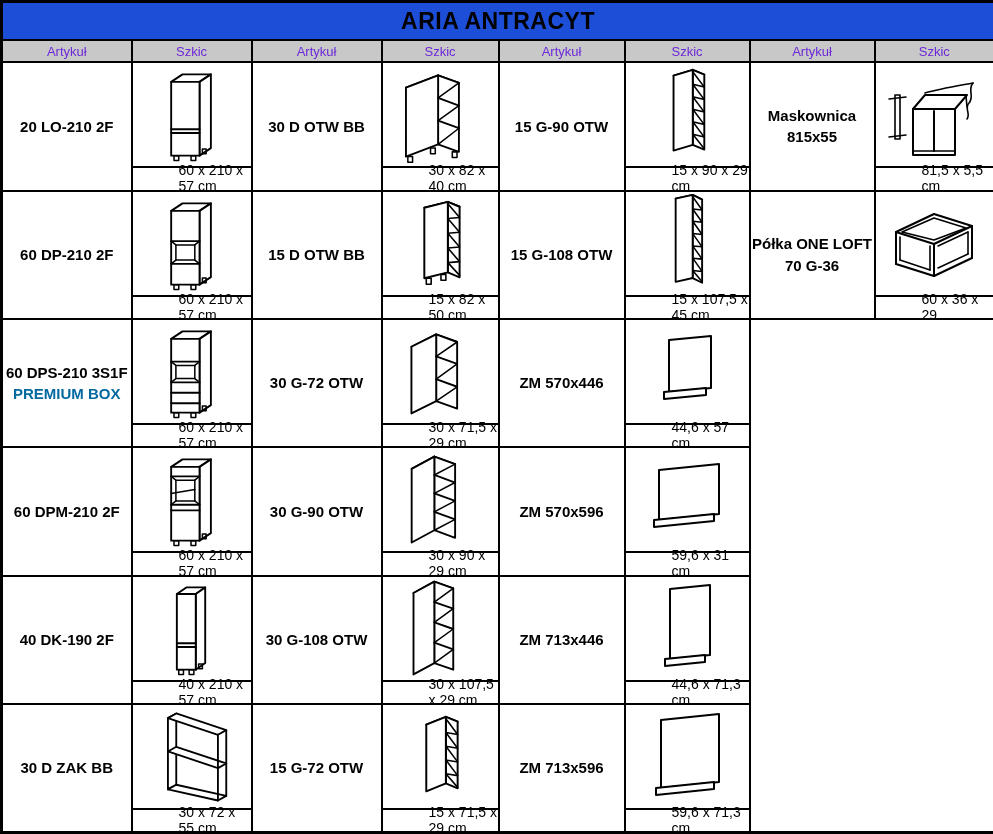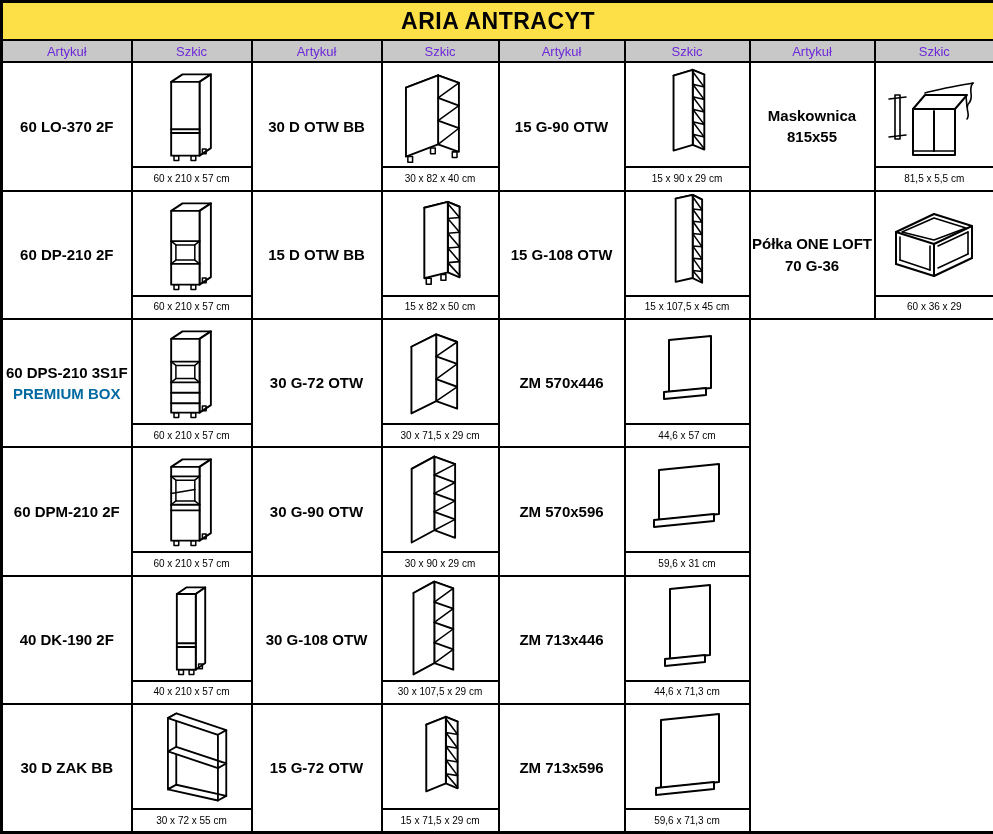--- a/index.html
+++ b/index.html
@@ -6,21 +6,21 @@
   #sheet{width:993px;height:834px;box-sizing:border-box;}
   table{width:993px;height:834px;border-collapse:collapse;table-layout:fixed;border:3px solid #000;}
   td{border:2px solid #000;padding:0;overflow:hidden;vertical-align:middle;background:#fff;}
   tr.title-row td{height:36px;text-align:center;font-size:23px;font-weight:bold;letter-spacing:.5px;color:#000;}
   tr.head-row td{height:20px;text-align:center;font-size:13px;color:#6d28d9;}
   tr.prod-row{height:128px;}
   .art-in{height:124px;display:flex;flex-direction:column;justify-content:center;align-items:center;gap:4px;text-align:center;}
   .plabel{font-size:15px;font-weight:bold;color:#000;line-height:1.15;}
   .sk{height:124px;display:flex;flex-direction:column;}
   .draw{flex:1;display:flex;align-items:center;justify-content:center;overflow:hidden;}
-  .cap{height:20px;border-top:2px solid #000;display:flex;align-items:center;justify-content:center;font-size:10px;color:#000;}
+  .cap{height:20px;border-top:2px solid #000;display:flex;align-items:center;justify-content:center;font-size:14px;color:#000;padding-left:46px;}
   svg{display:block;}
   .f{fill:#fff;stroke:#000;stroke-width:2;stroke-linejoin:round;}
   .l{fill:none;stroke:#000;stroke-width:2;stroke-linejoin:round;stroke-linecap:round;}
   .t{fill:none;stroke:#000;stroke-width:1.6;stroke-linejoin:round;stroke-linecap:round;}
   td.empty{background:#fff;}
 </style>
 </head>
 <body>
 
 <div id="sheet">
@@ -31,38 +31,38 @@
   <col style="width:130px">
         <col style="width:117px">
   <col style="width:126px">
         <col style="width:125px">
   <col style="width:125px">
         <col style="width:120px">
 </colgroup>
 
 <tbody>
         <tr class="title-row">
-  <td colspan="8" style="background-color: #fde047;">ARIA ANTRACYT</td>
+  <td colspan="8" style="background-color: #1d4ed8;">ARIA ANTRACYT</td>
 </tr>
 
 <tr class="head-row">
   <td style="background-color: rgb(200, 200, 200);">Artykuł</td>
   <td style="background-color: rgb(200, 200, 200);">Szkic</td>
   <td style="background-color: rgb(200, 200, 200);">Artykuł</td>
   <td style="background-color: rgb(200, 200, 200);">Szkic</td>
   <td style="background-color: rgb(200, 200, 200);">Artykuł</td>
   <td style="background-color: rgb(200, 200, 200);">Szkic</td>
   <td style="background-color: rgb(200, 200, 200);">Artykuł</td>
   <td style="background-color: rgb(200, 200, 200);">Szkic</td>
 </tr>
 
 <tr class="prod-row">
   <td>
             <div class="art-in">
-              <div class="plabel">60 LO-370 2F</div>
+              <div class="plabel">20 LO-210 2F</div>
             </div>
           </td>
   <td>
             <div class="sk">
     <div class="draw">
       <svg width="95" height="104" viewBox="0 0 95 110">
         <polygon class="f" points="26,20 56,20 68,12 38,12"></polygon>
         <polygon class="f" points="56,20 68,12 68,90 56,98"></polygon>
         <polygon class="f" points="26,20 56,20 56,98 26,98"></polygon>
         <line class="l" x1="26" y1="70" x2="56" y2="70"></line>

